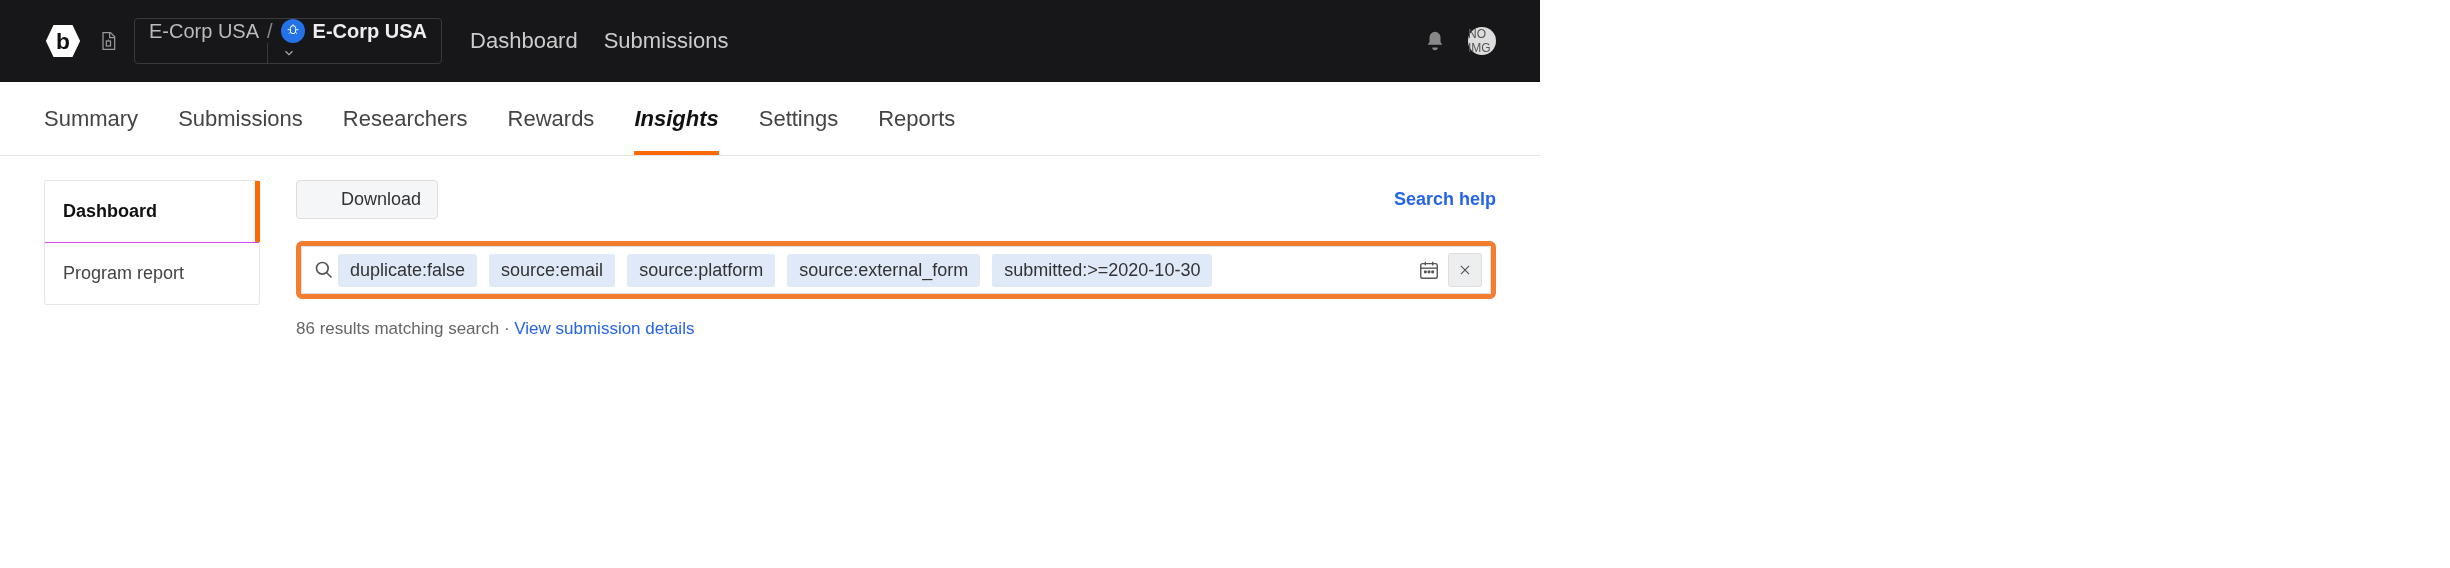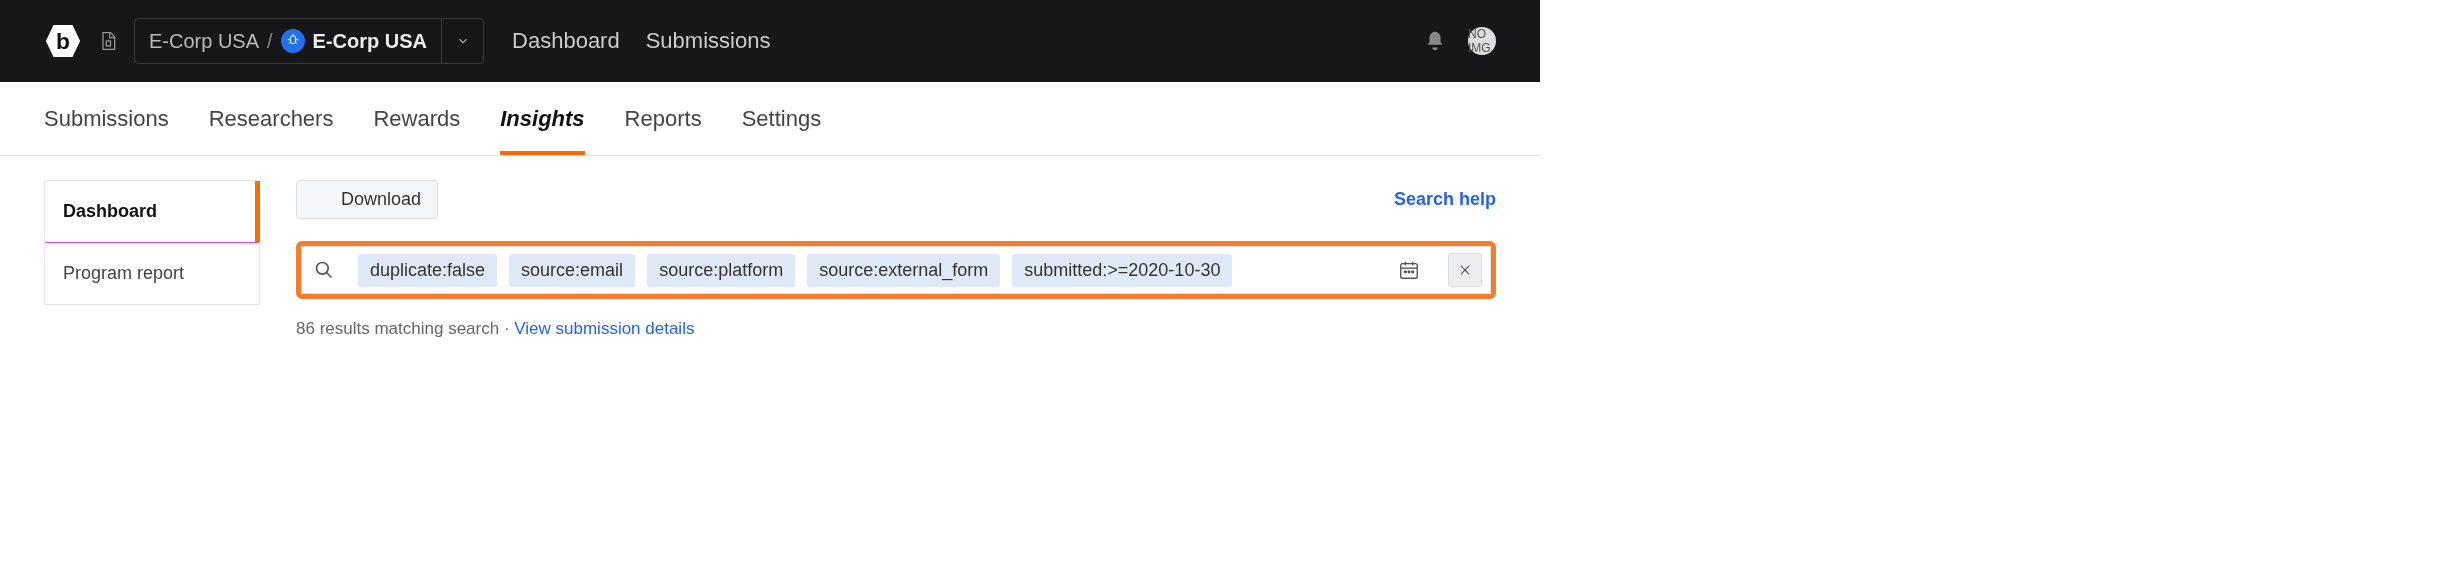--- a/index.html
+++ b/index.html
@@ -5,21 +5,21 @@
     * { margin: 0; padding: 0; box-sizing: border-box; }
     body { font-family: -apple-system, BlinkMacSystemFont, "Segoe UI", Helvetica, Arial, sans-serif; background: #fff; color: #333; font-size: 16px; }
 
     
     .topbar { background: #17171a; height: 82px; display: flex; align-items: center; padding: 0 44px 0 44px; }
     .logo { width: 38px; height: 42px; display: flex; align-items: center; justify-content: center; margin-right: 16px; }
     .logo svg { width: 38px; height: 42px; }
     .doc-icon { color: #888; margin-right: 16px; display: flex; align-items: center; }
     .doc-icon svg { width: 20px; height: 24px; }
 
-    .breadcrumb-box { display: flex; border: 1px solid #3a3a3d; border-radius: 4px; height: 46px; color: #d0d0d0; font-size: 20px; }
+    .breadcrumb-box { display: flex; align-items: center; border: 1px solid #3a3a3d; border-radius: 4px; height: 46px; color: #d0d0d0; font-size: 20px; flex-direction: column; }
     .breadcrumb-main { display: flex; align-items: center; padding: 0 14px; gap: 8px; }
     .breadcrumb-parent { color: #bbb; }
     .breadcrumb-sep { color: #888; }
     .bug-badge { width: 24px; height: 24px; border-radius: 50%; background: #2472e8; display: flex; align-items: center; justify-content: center; }
     .bug-badge svg { width: 16px; height: 16px; fill: #fff; }
     .breadcrumb-current { font-weight: 600; color: #eee; }
     .breadcrumb-caret { border-left: 1px solid #3a3a3d; width: 42px; height: 100%; display: flex; align-items: center; justify-content: center; color: #aaa; cursor: pointer; }
 
     .topnav { display: flex; gap: 26px; margin-left: 28px; }
     .topnav a { color: #ccc; font-size: 22px; text-decoration: none; cursor: pointer; }
@@ -42,21 +42,21 @@
     .sidebar-item.active { font-weight: 700; color: #111; }
     .sidebar-item.active::after { content: ""; position: absolute; right: -1px; top: 0; bottom: 0; width: 5px; background: #ff6a00; }
 
     .content { flex: 1; max-width: 1220px; }
     .content-header { display: flex; align-items: center; justify-content: space-between; margin-bottom: 22px; }
     .download-btn { display: inline-flex; align-items: center; gap: 10px; background: #f5f6f7; border: 1px solid #ddd; border-radius: 4px; padding: 8px 16px; font-size: 18px; font-weight: 400; color: #333; cursor: pointer; }
     .download-btn svg { width: 18px; height: 18px; fill: #444; }
     .search-help { color: #2563eb; font-size: 18px; font-weight: 700; text-decoration: none; cursor: pointer; }
 
     .searchbox-wrap { border: 5px solid #f47d2f; border-radius: 6px; padding: 0; }
-    .searchbox { display: flex; align-items: center; background: #fff; border: 1px solid #ddd; border-radius: 3px; padding: 6px 8px; gap: 20px; }
+    .searchbox { display: flex; align-items: center; background: #fff; border: 1px solid #ddd; border-radius: 3px; padding: 6px 8px; gap: 0; }
     .search-icon { color: #666; display: flex; padding: 0 4px; }
     .search-icon svg { width: 20px; height: 20px; stroke: #555; fill: none; stroke-width: 2; }
     .chips { display: flex; gap: 12px; flex-wrap: wrap; flex: 1; }
     .chip { background: #dfe9f8; color: #333; padding: 6px 12px; border-radius: 3px; font-size: 18px; cursor: pointer; }
     .cal-icon { display: flex; color: #555; cursor: pointer; padding: 0 4px; }
     .cal-icon svg { width: 22px; height: 22px; fill: none; stroke: #555; stroke-width: 1.5; }
     .clear-btn { background: #eceef0; border: 1px solid #ddd; border-radius: 3px; width: 34px; height: 34px; display: flex; align-items: center; justify-content: center; cursor: pointer; margin-left: 4px; }
     .clear-btn svg { width: 14px; height: 14px; stroke: #555; stroke-width: 2; }
 
     .results-line { margin-top: 20px; font-size: 17px; color: #666; }
@@ -116,26 +116,27 @@
       <svg viewBox="0 0 24 24">
           <path d="M12 2a6 6 0 016 6v5l2 3H4l2-3V8a6 6 0 016-6zM9 19a3 3 0 006 0"></path>
         </svg>
     </div>
     <div class="avatar">
       <span>NO IMG</span>
     </div>
   </div>
 
   <div class="subnav">
+    <a>Summary</a>
     <a>Submissions</a>
     <a>Researchers</a>
     <a>Rewards</a>
     <a class="active">Insights</a>
+    <a>Settings</a>
     <a>Reports</a>
-    <a>Settings</a>
   </div>
 
   <div class="main">
     <div class="sidebar">
       <div class="sidebar-item active">
         <span>Dashboard</span>
       </div>
       <div class="sidebar-item">
         <span>Program report</span>
       </div>

